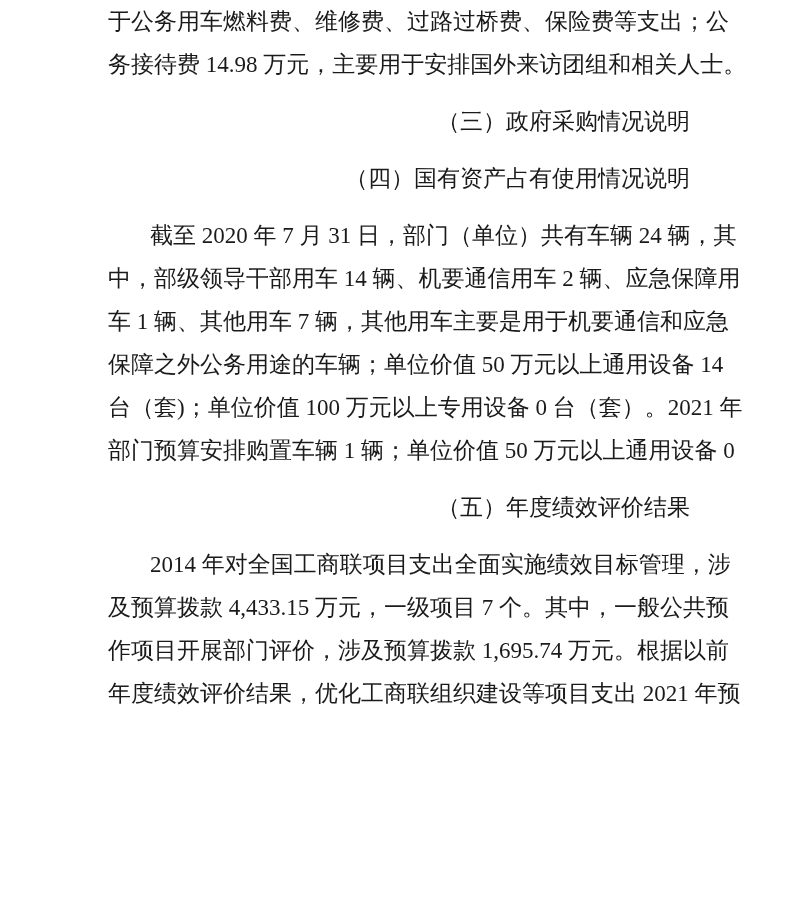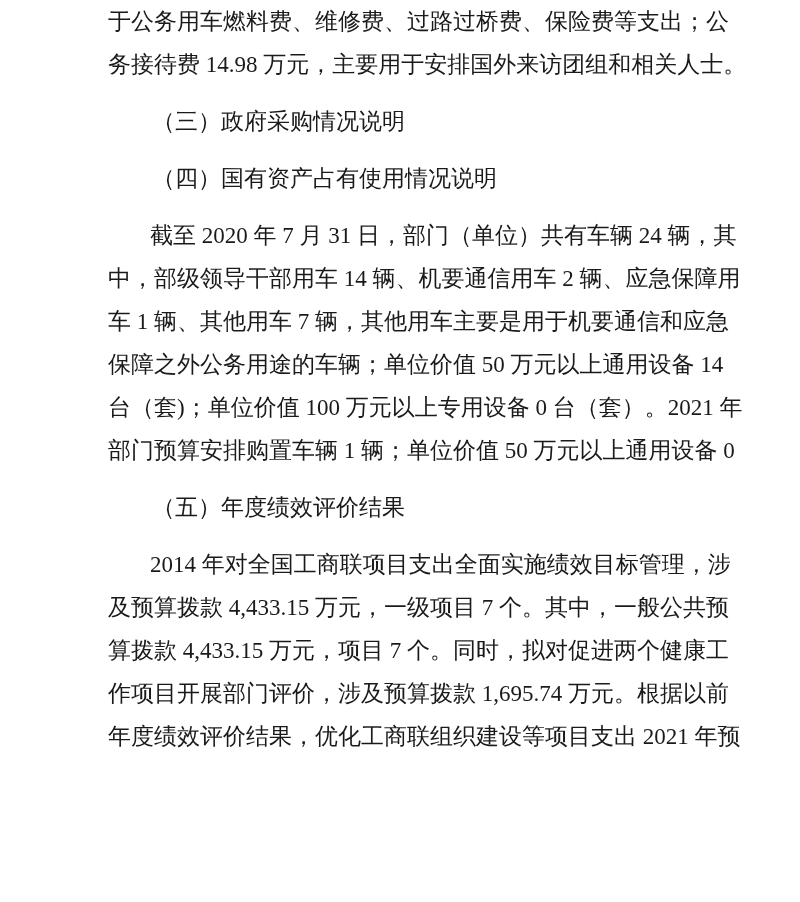--- a/index.html
+++ b/index.html
@@ -36,21 +36,21 @@
     text-align-last: left;
   }
   .line.indent {
     text-indent: 42px;
   }
   .heading {
     font-size: 23px;
     line-height: 43px;
     margin: 14px 0;
     text-indent: 44px;
-    text-align: left;
+    text-align: right;
     white-space: nowrap;
   }
 </style>
 </head>
 <body>
 
 <div class="page">
   <div class="content">
 
     <div class="para">
@@ -70,19 +70,18 @@
       <div class="line">保障之外公务用途的车辆；单位价值 50 万元以上通用设备 14</div>
       <div class="line">台（套)；单位价值 100 万元以上专用设备 0 台（套）。2021 年</div>
       <div class="line">部门预算安排购置车辆 1 辆；单位价值 50 万元以上通用设备 0</div>
     </div>
 
     <div class="heading">（五）年度绩效评价结果</div>
 
     <div class="para">
       <div class="line indent">2014 年对全国工商联项目支出全面实施绩效目标管理，涉</div>
       <div class="line">及预算拨款 4,433.15 万元，一级项目 7 个。其中，一般公共预</div>
-      <div class="line">算拨款 4,433.15 万元，项目 7 个。同时，拟对促进两个健康工</div>
       <div class="line">作项目开展部门评价，涉及预算拨款 1,695.74 万元。根据以前</div>
       <div class="line">年度绩效评价结果，优化工商联组织建设等项目支出 2021 年预</div>
     </div>
 
   </div>
 </div>
 
 </body></html>

